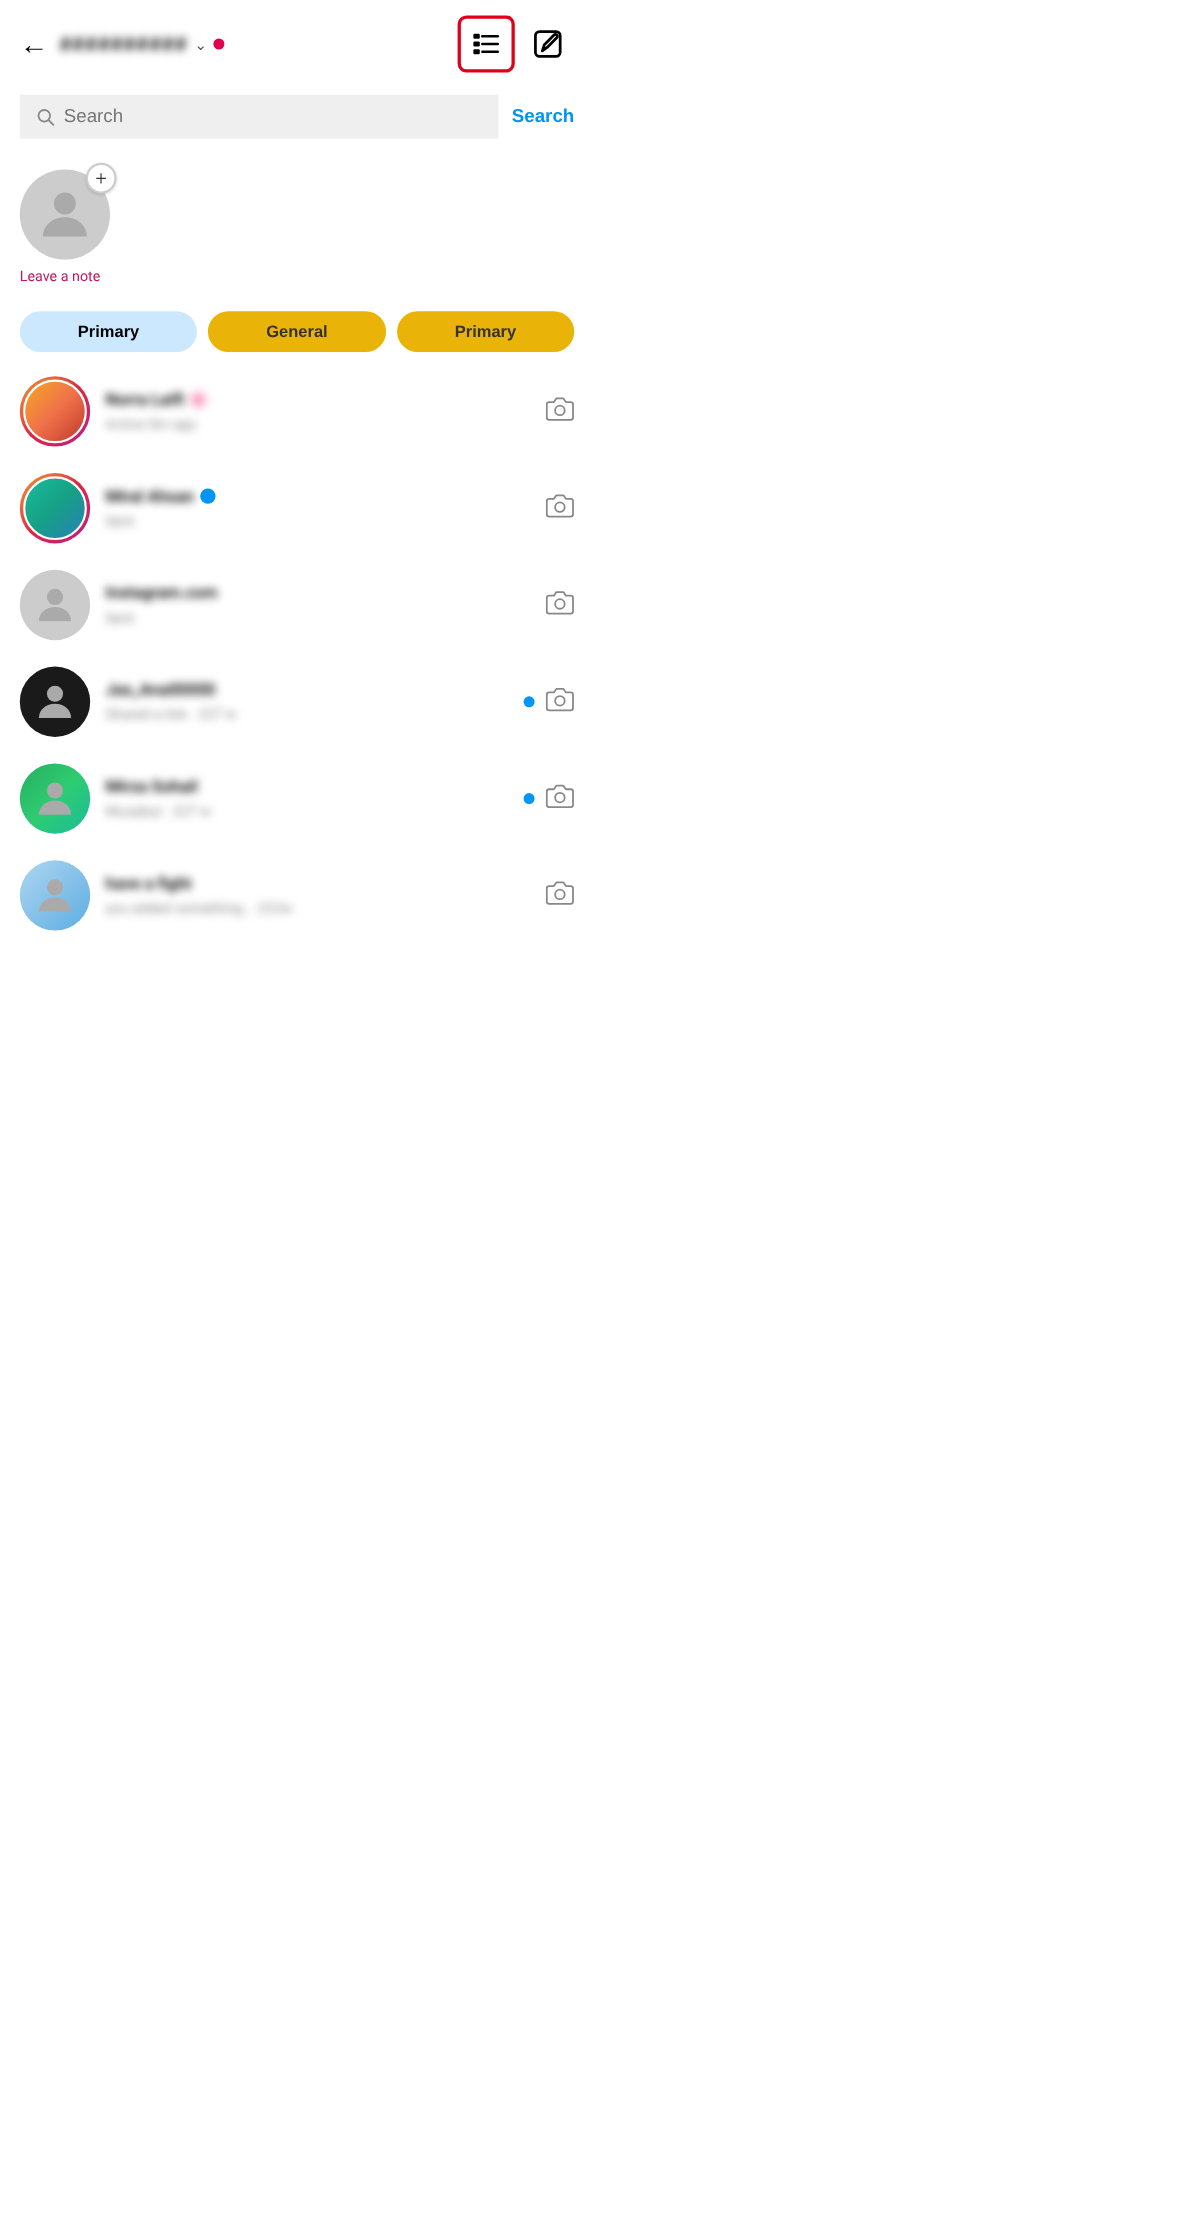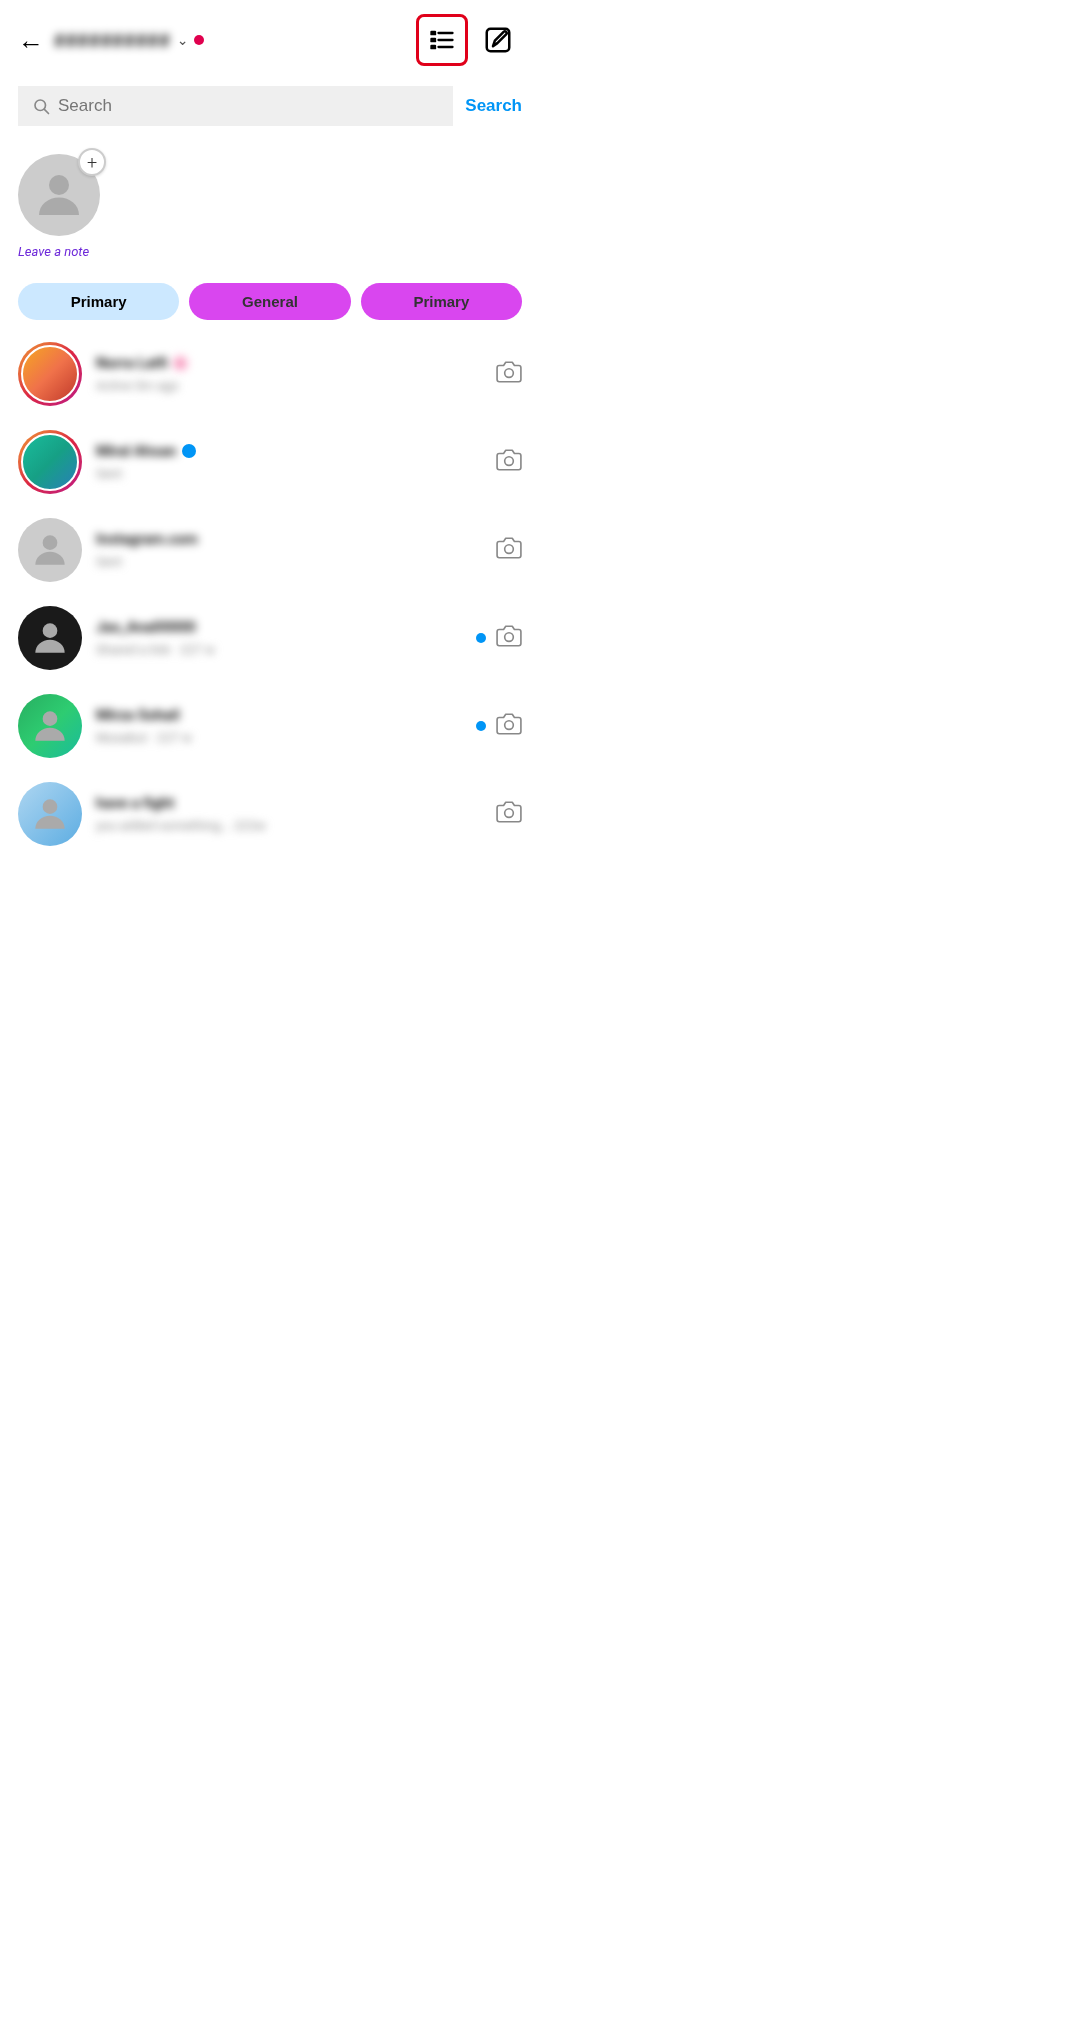--- a/index.html
+++ b/index.html
@@ -169,22 +169,21 @@
       justify-content: center;
       font-size: 18px;
       font-weight: 300;
       color: #333;
       cursor: pointer;
       box-shadow: 0 1px 3px rgba(0,0,0,0.15);
     }
     .note-label {
       margin-top: 8px;
       font-size: 13px;
-      color: #6d28d9;
-      font-style: italic;
+      color: #be185d;
     }
 
     
     .tabs-row {
       display: flex;
       gap: 10px;
       padding: 14px 18px 10px;
     }
     .tab-btn {
       flex: 1;
@@ -193,21 +192,21 @@
       border: none;
       font-size: 15px;
       font-weight: 600;
       cursor: pointer;
     }
     .tab-btn.active {
       background: #cce8ff;
       color: #000000;
     }
     .tab-btn.inactive {
-      background: #d946ef;
+      background: #eab308;
       color: #333;
     }
 
     
     .convo-list {
       display: flex;
       flex-direction: column;
     }
     .convo-item {
       display: flex;

